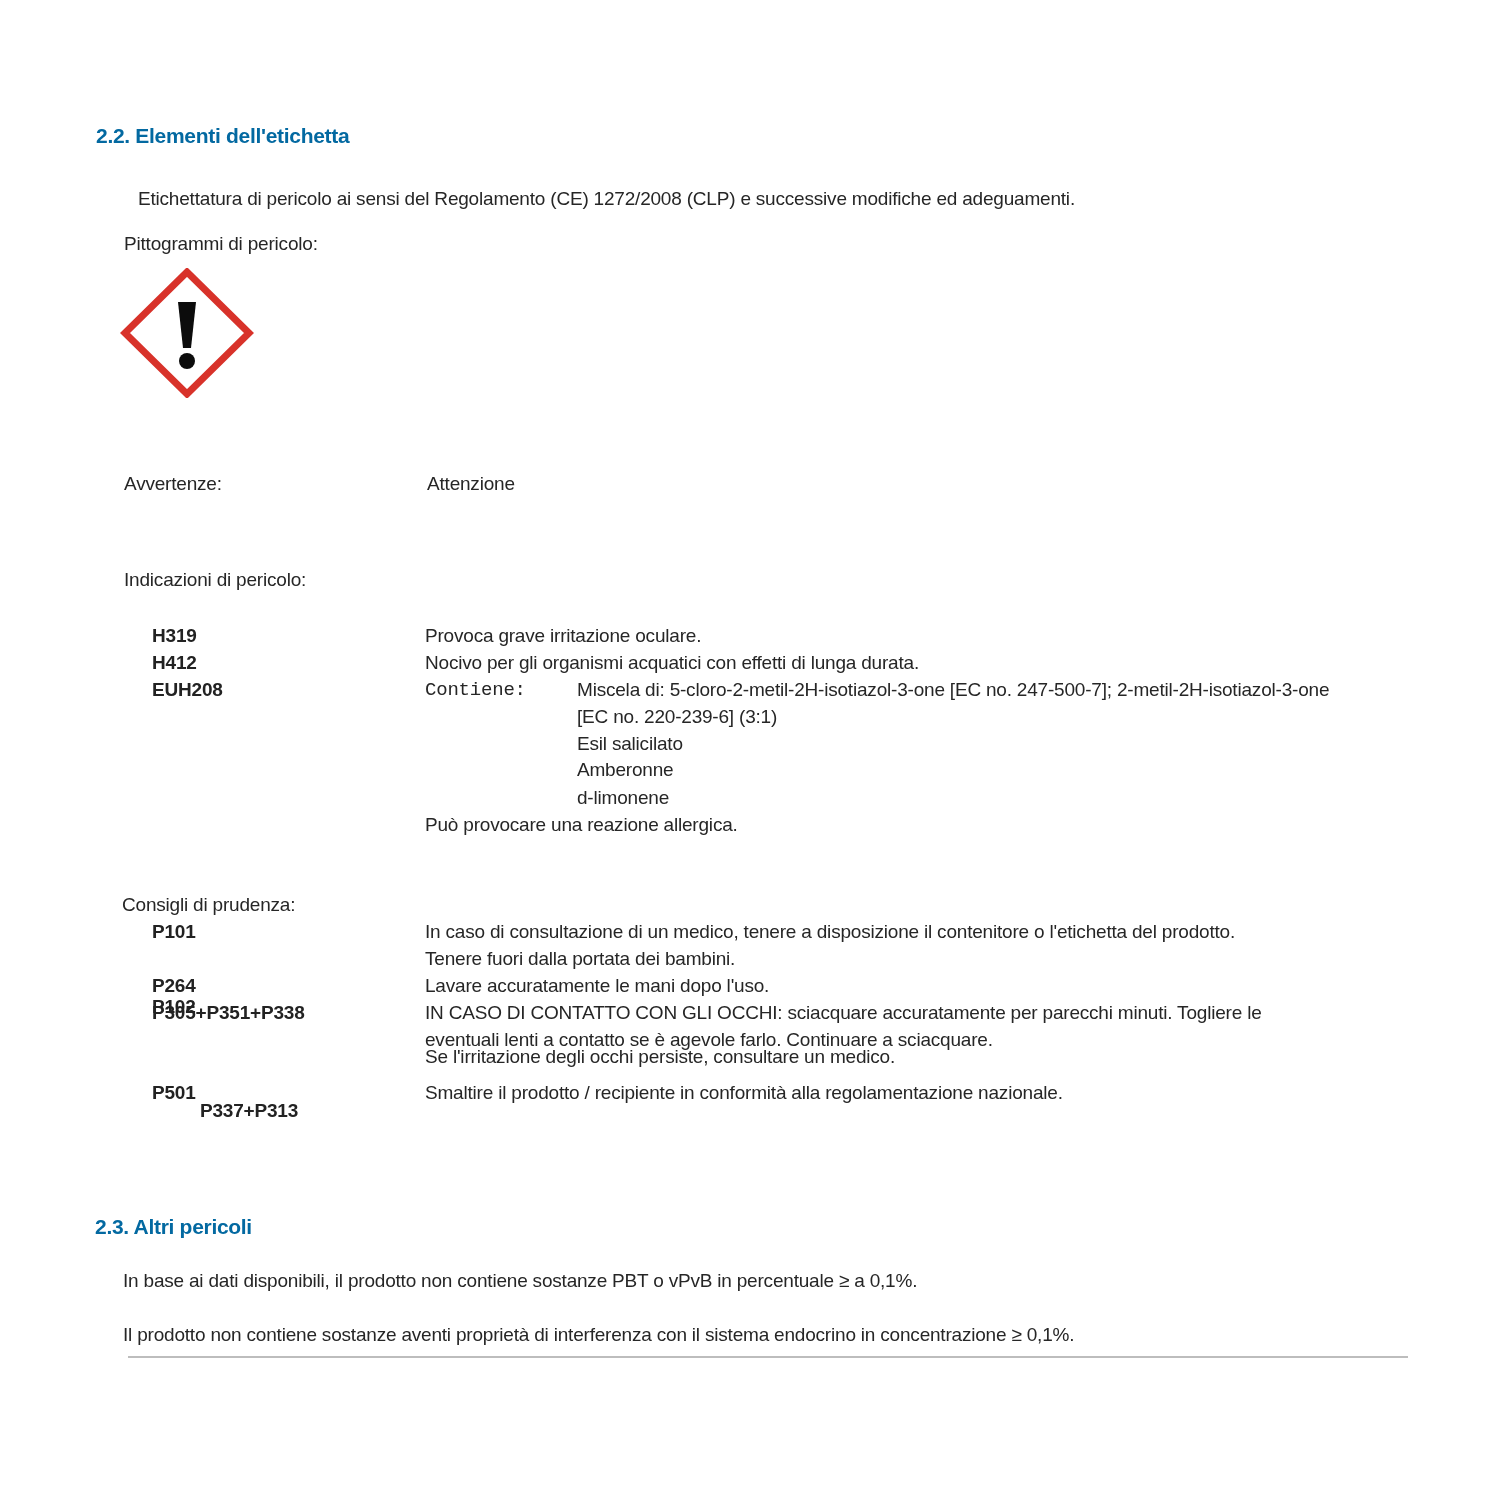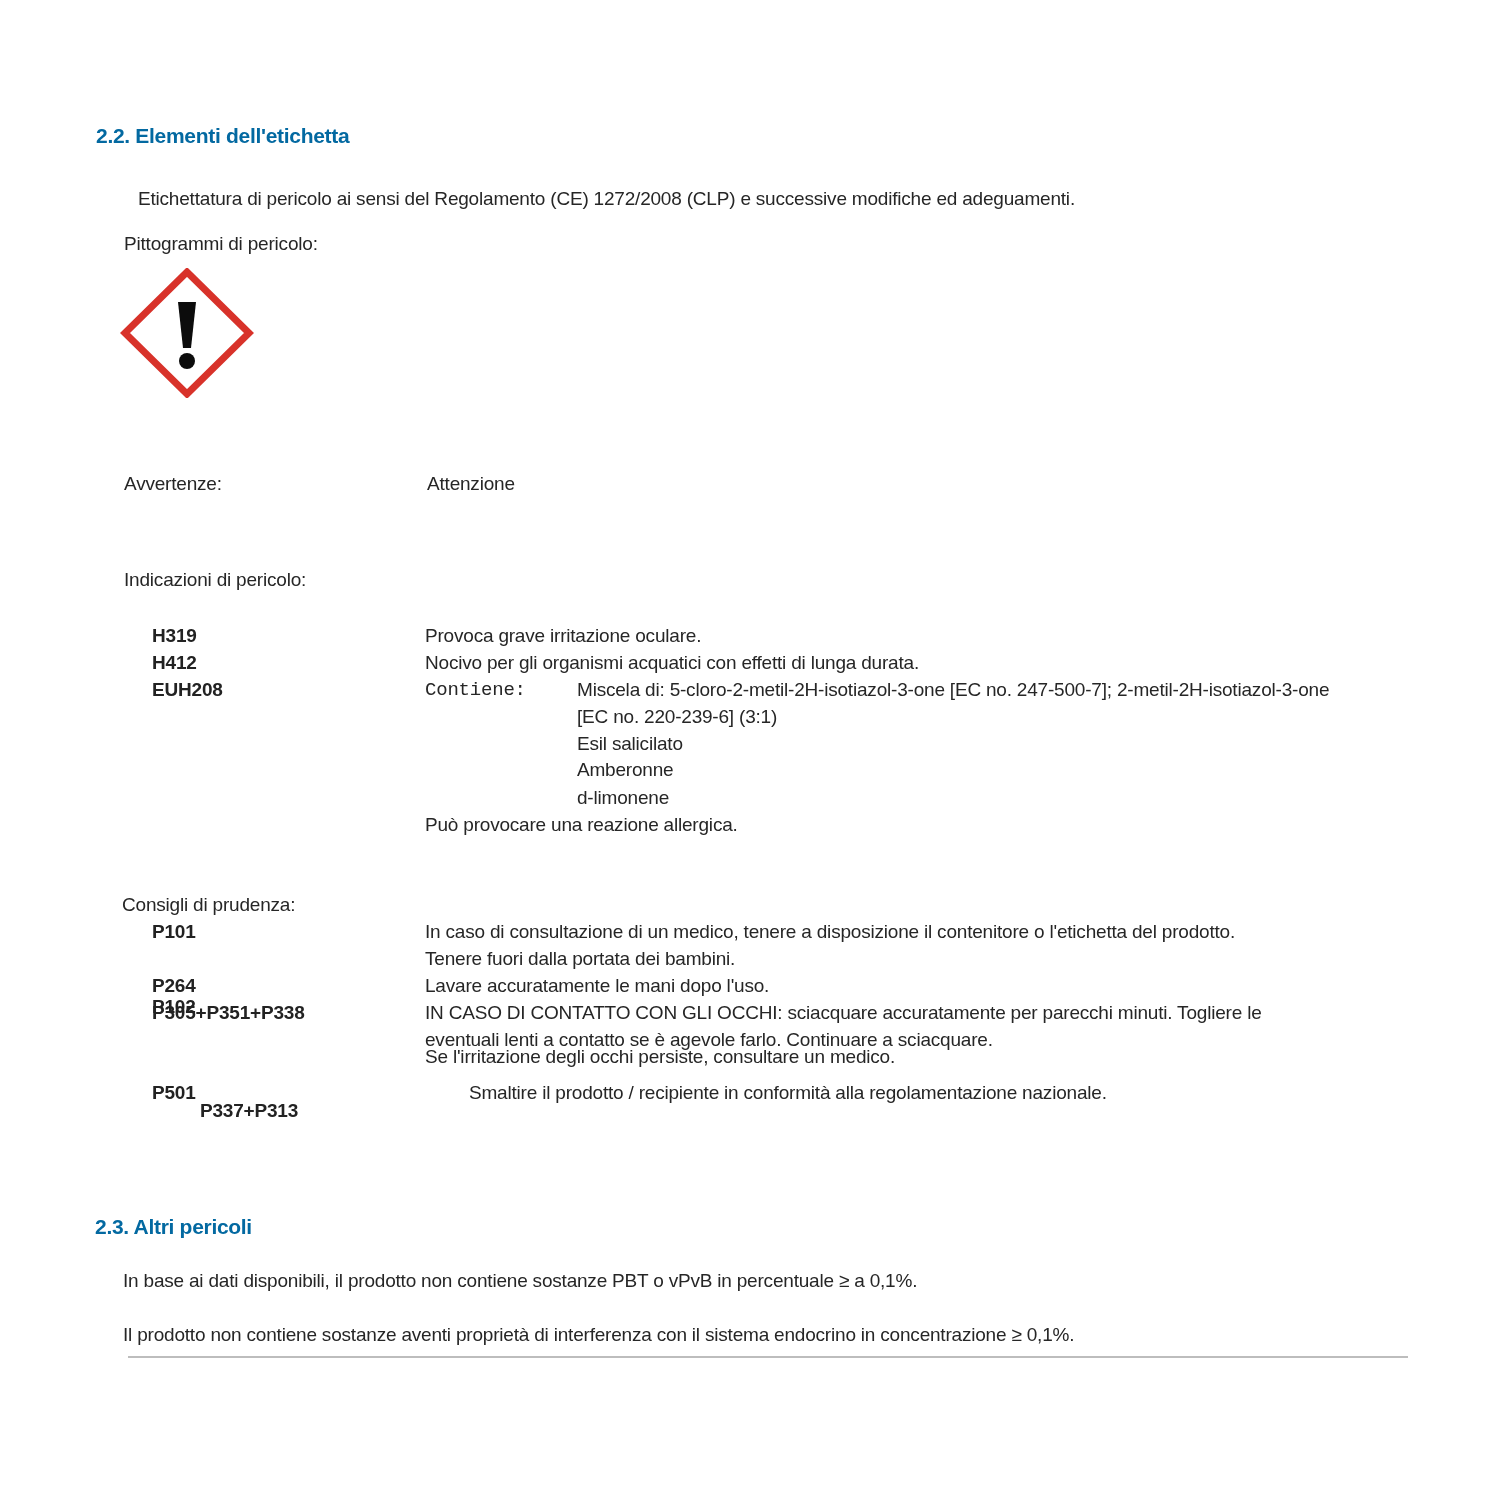--- a/index.html
+++ b/index.html
@@ -98,20 +98,20 @@
 <div class="abs txt" style="left:425px; top:975px;">Lavare accuratamente le mani dopo l'uso.</div>
 
 <div class="abs code" style="left:152px; top:1002px;">P305+P351+P338</div>
 <div class="abs txt" style="left:425px; top:1002px;">IN CASO DI CONTATTO CON GLI OCCHI: sciacquare accuratamente per parecchi minuti. Togliere le</div>
 <div class="abs txt" style="left:425px; top:1029px;">eventuali lenti a contatto se è agevole farlo. Continuare a sciacquare.</div>
 
 <div class="abs code" style="left:152px; top:1100px;margin-left:48px;">P337+P313</div>
 <div class="abs txt" style="left:425px; top:1046px;">Se l'irritazione degli occhi persiste, consultare un medico.</div>
 
 <div class="abs code" style="left:152px; top:1082px;">P501</div>
-<div class="abs txt" style="left:425px; top:1082px;margin-left:44px;">Smaltire il prodotto / recipiente in conformità alla regolamentazione nazionale.</div>
+<div class="abs txt" style="left:425px; top:1082px;">Smaltire il prodotto / recipiente in conformità alla regolamentazione nazionale.</div>
 
 <div class="abs h-section" style="left:95px; top:1215px;">2.3. Altri pericoli</div>
 
 <div class="abs txt" style="left:123px; top:1270px;">In base ai dati disponibili, il prodotto non contiene sostanze PBT o vPvB in percentuale ≥ a 0,1%.</div>
 <div class="abs txt" style="left:123px; top:1324px;">Il prodotto non contiene sostanze aventi proprietà di interferenza con il sistema endocrino in concentrazione ≥ 0,1%.</div>
 
 <div class="divider"></div>
 
 </body></html>

